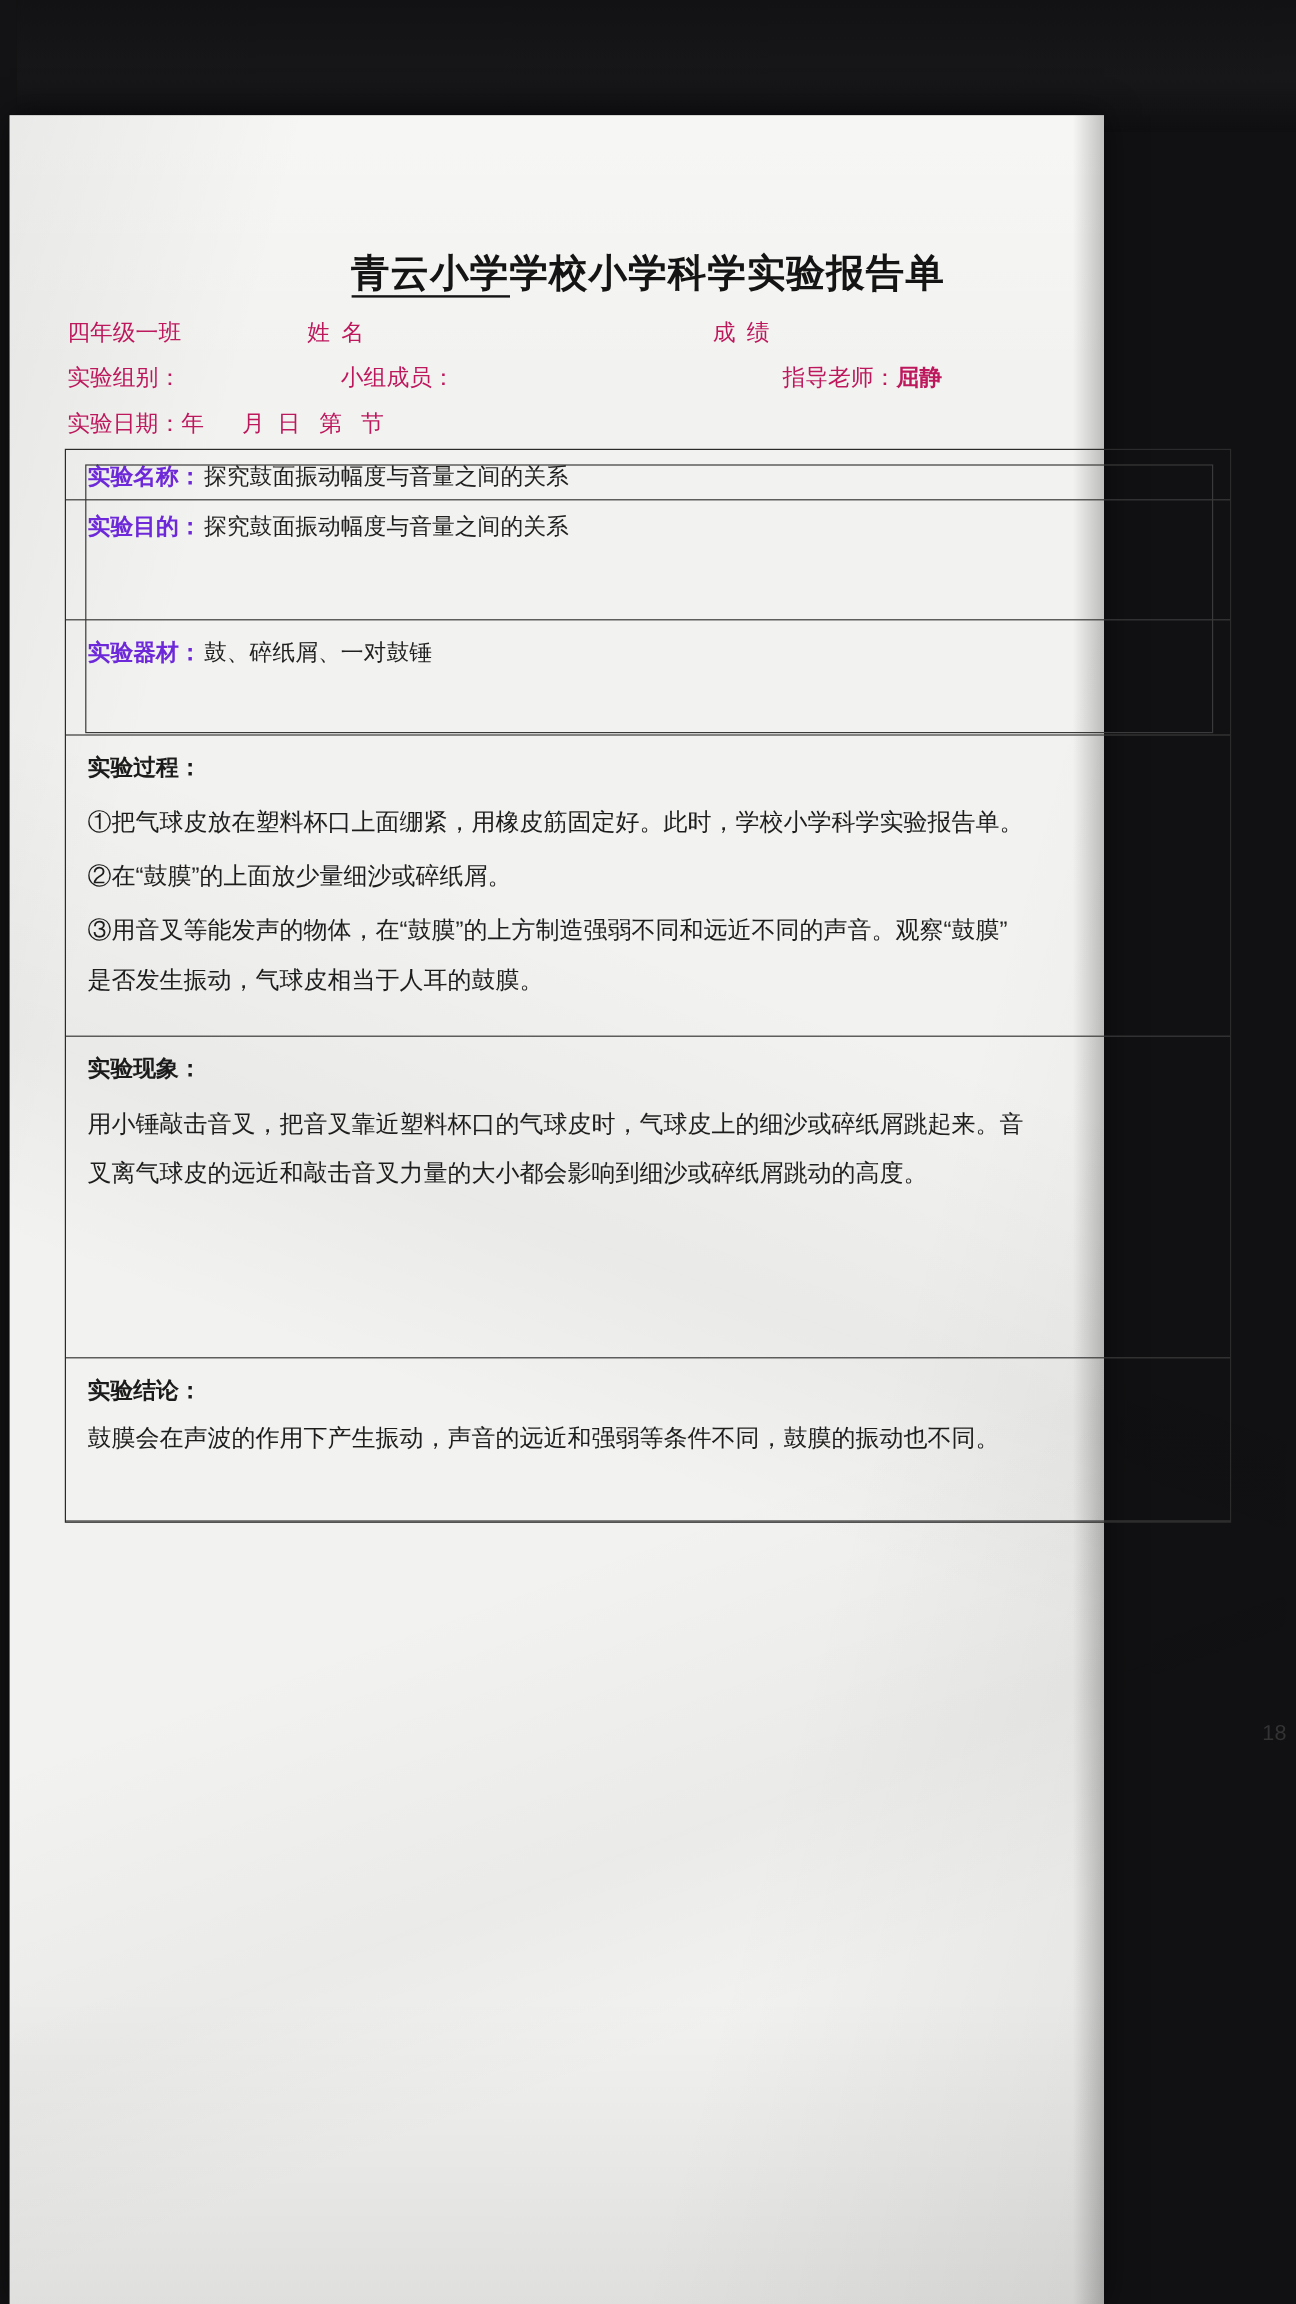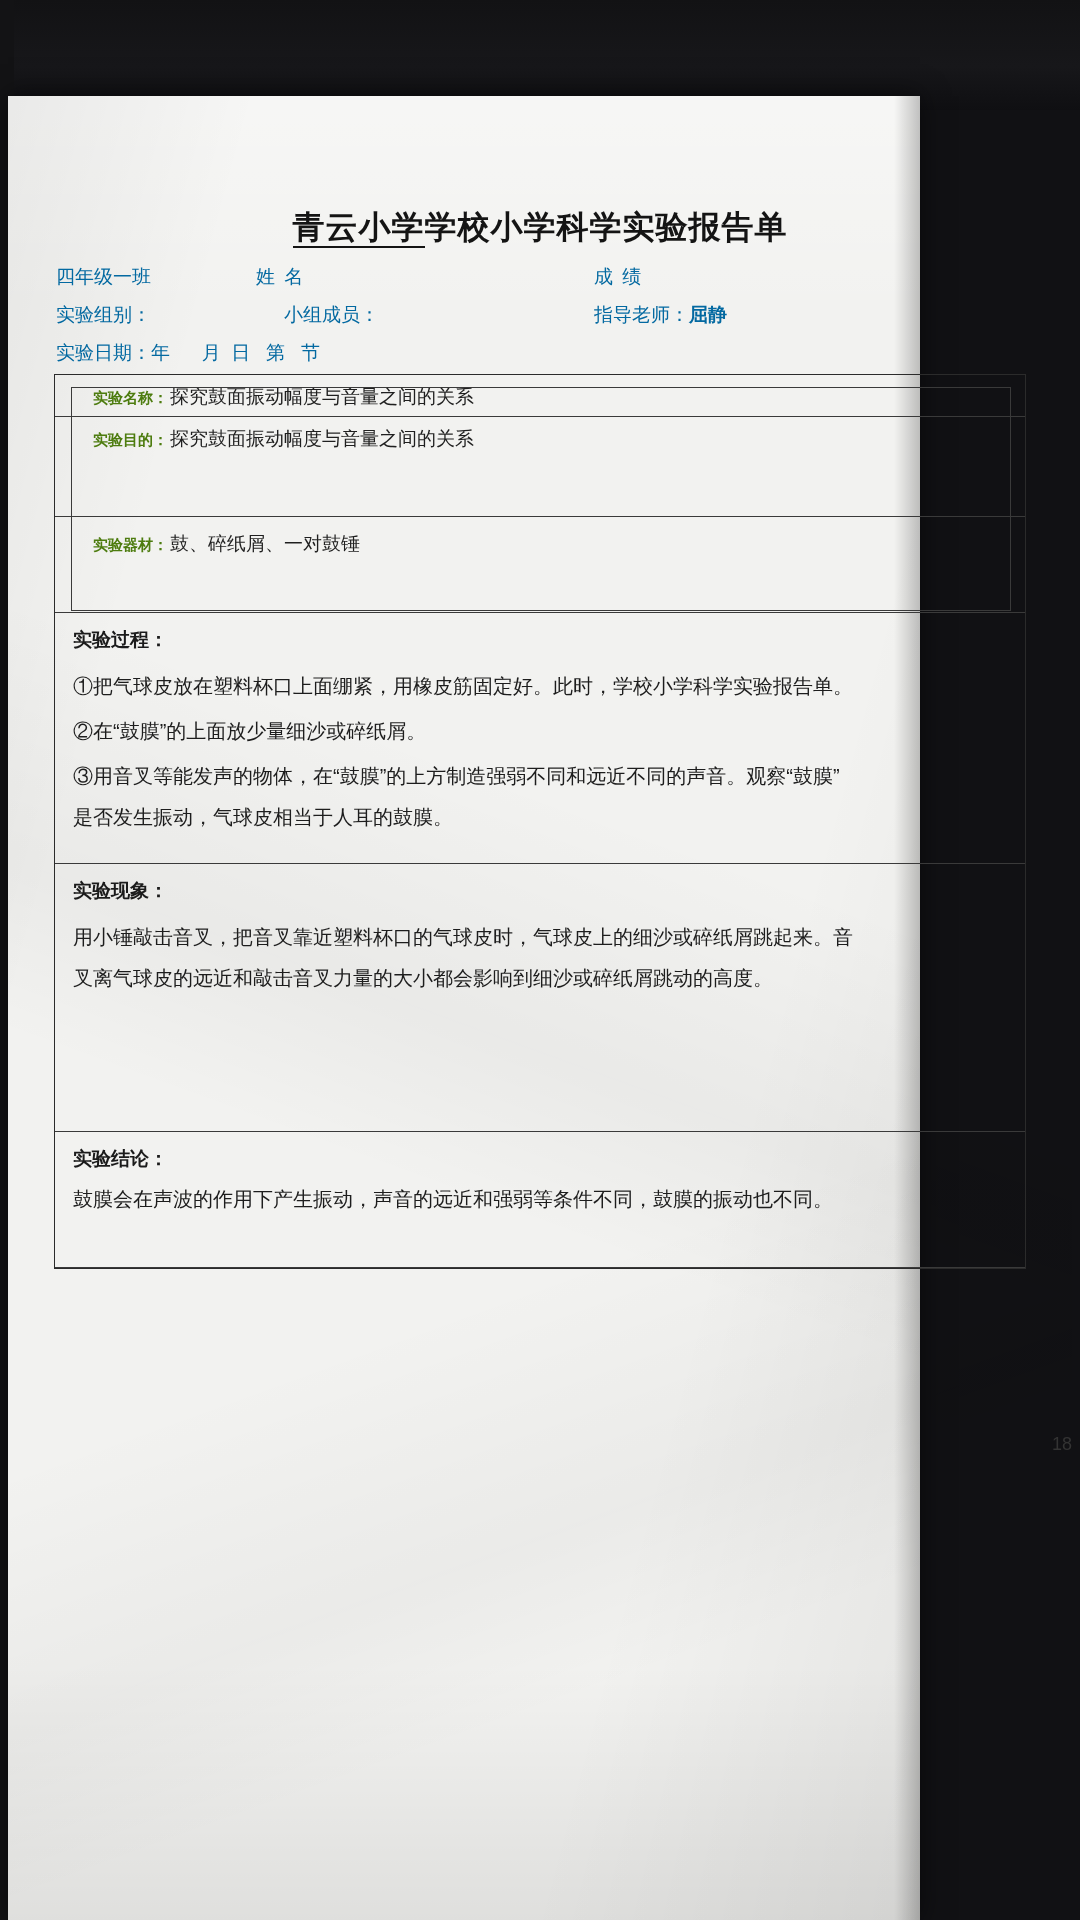--- a/index.html
+++ b/index.html
@@ -95,30 +95,30 @@
   }
   .doc-title .underline-part {
     border-bottom: 2px solid #141414;
     padding-bottom: 1px;
   }
 
   
   .hdr {
     position: absolute;
     font-size: 19px;
-    color: #0369a1;
+    color: #be185d;
     white-space: pre;
   }
   .hdr-class { left: 48px;  top: 168px; }
   .hdr-name  { left: 248px; top: 168px; letter-spacing: 2px; }
   .hdr-score { left: 586px; top: 168px; letter-spacing: 2px; text-align: center; }
 
   .hdr-group   { left: 48px;  top: 206px; }
   .hdr-members { left: 276px; top: 206px; }
-  .hdr-teacher { left: 586px; top: 206px; }
+  .hdr-teacher { left: 644px; top: 206px; }
   .hdr-teacher .teacher-name { font-weight: bold; }
 
   .hdr-date { left: 48px; top: 244px; }
   .hdr-date .d { letter-spacing: 0; }
 
   
   .tbl {
     position: absolute;
     left: 46px;
     top: 278px;
@@ -128,24 +128,23 @@
   }
   .row {
     position: relative;
     border-bottom: 1.3px solid #3a3a3a;
     box-sizing: border-box;
     padding: 10px 18px 12px 18px;
   }
   .row:last-child { border-bottom: none; }
 
   .lbl {
-    font-size: 15px;
+    font-size: 19px;
     font-weight: bold;
-    color: #4d7c0f;
-    margin-left: 20px;
+    color: #6d28d9;
   }
   .val {
     font-size: 19px;
     color: #1f1f1f;
     text-align: right;
   }
   .line-1 { display: flex; align-items: baseline; gap: 2px; }
 
   .r-name    { height: 42px; padding-top: 9px; }
   .r-purpose { height: 100px; padding-top: 9px; }

